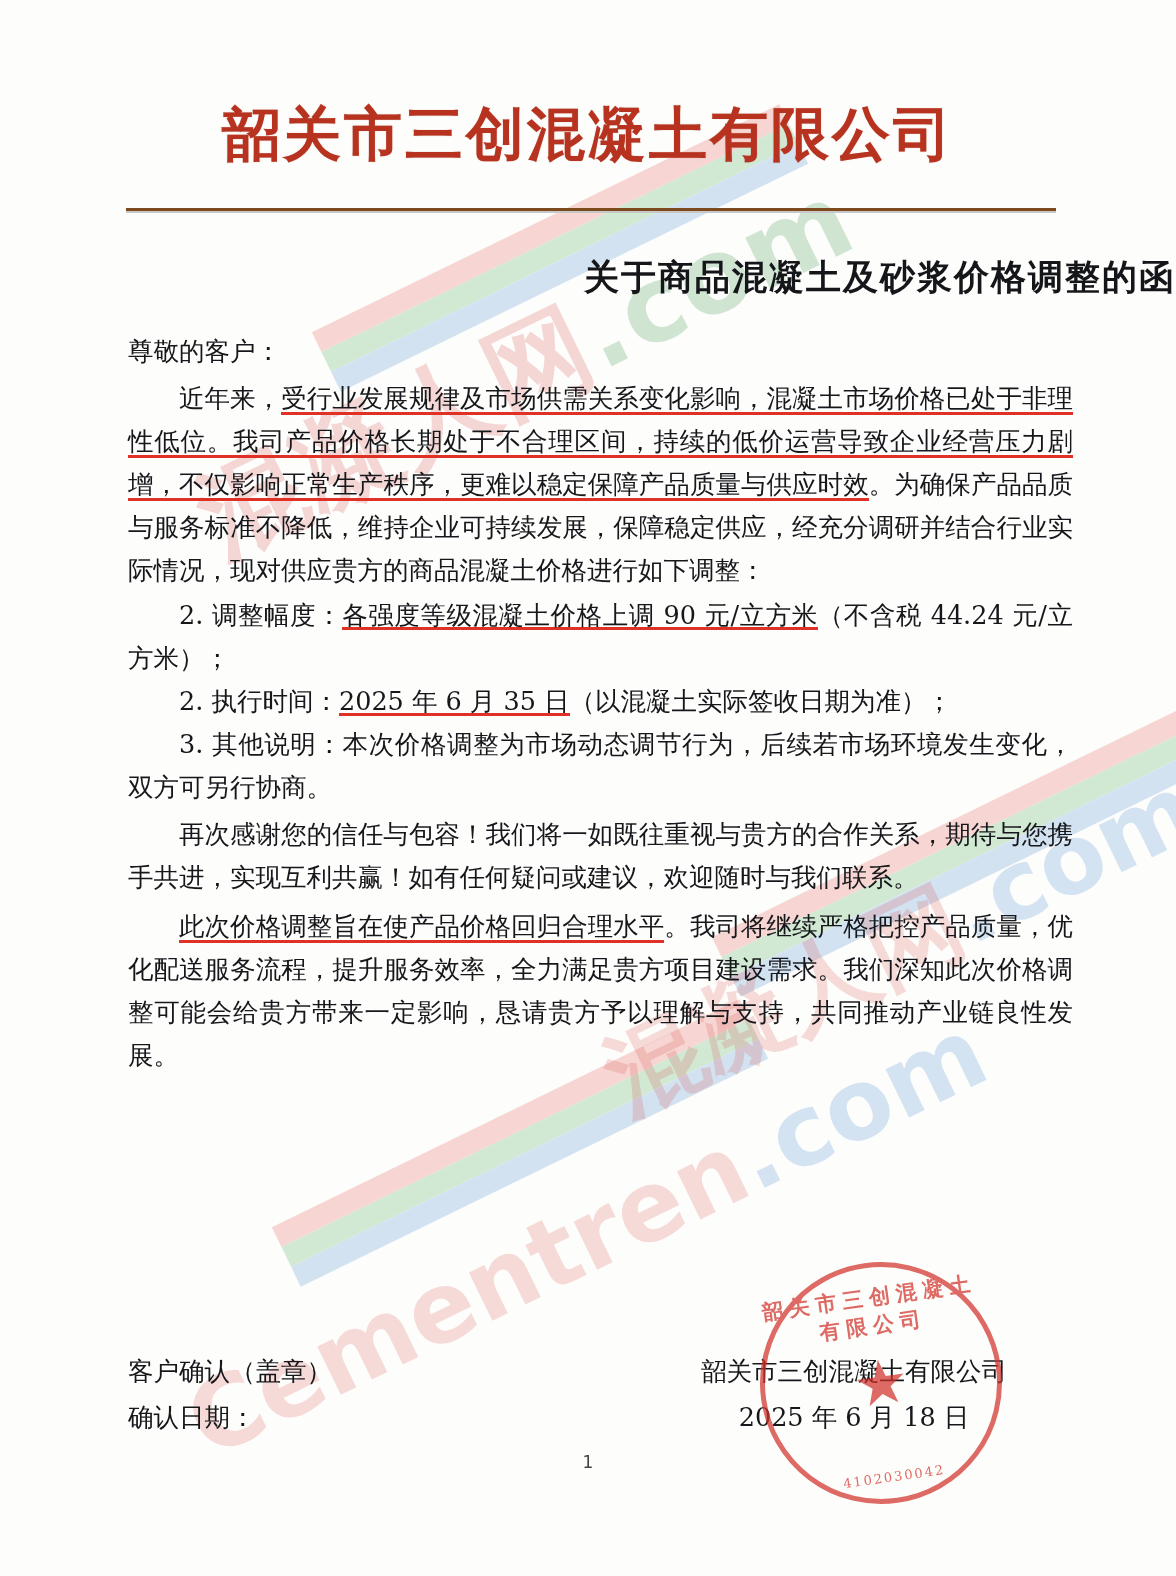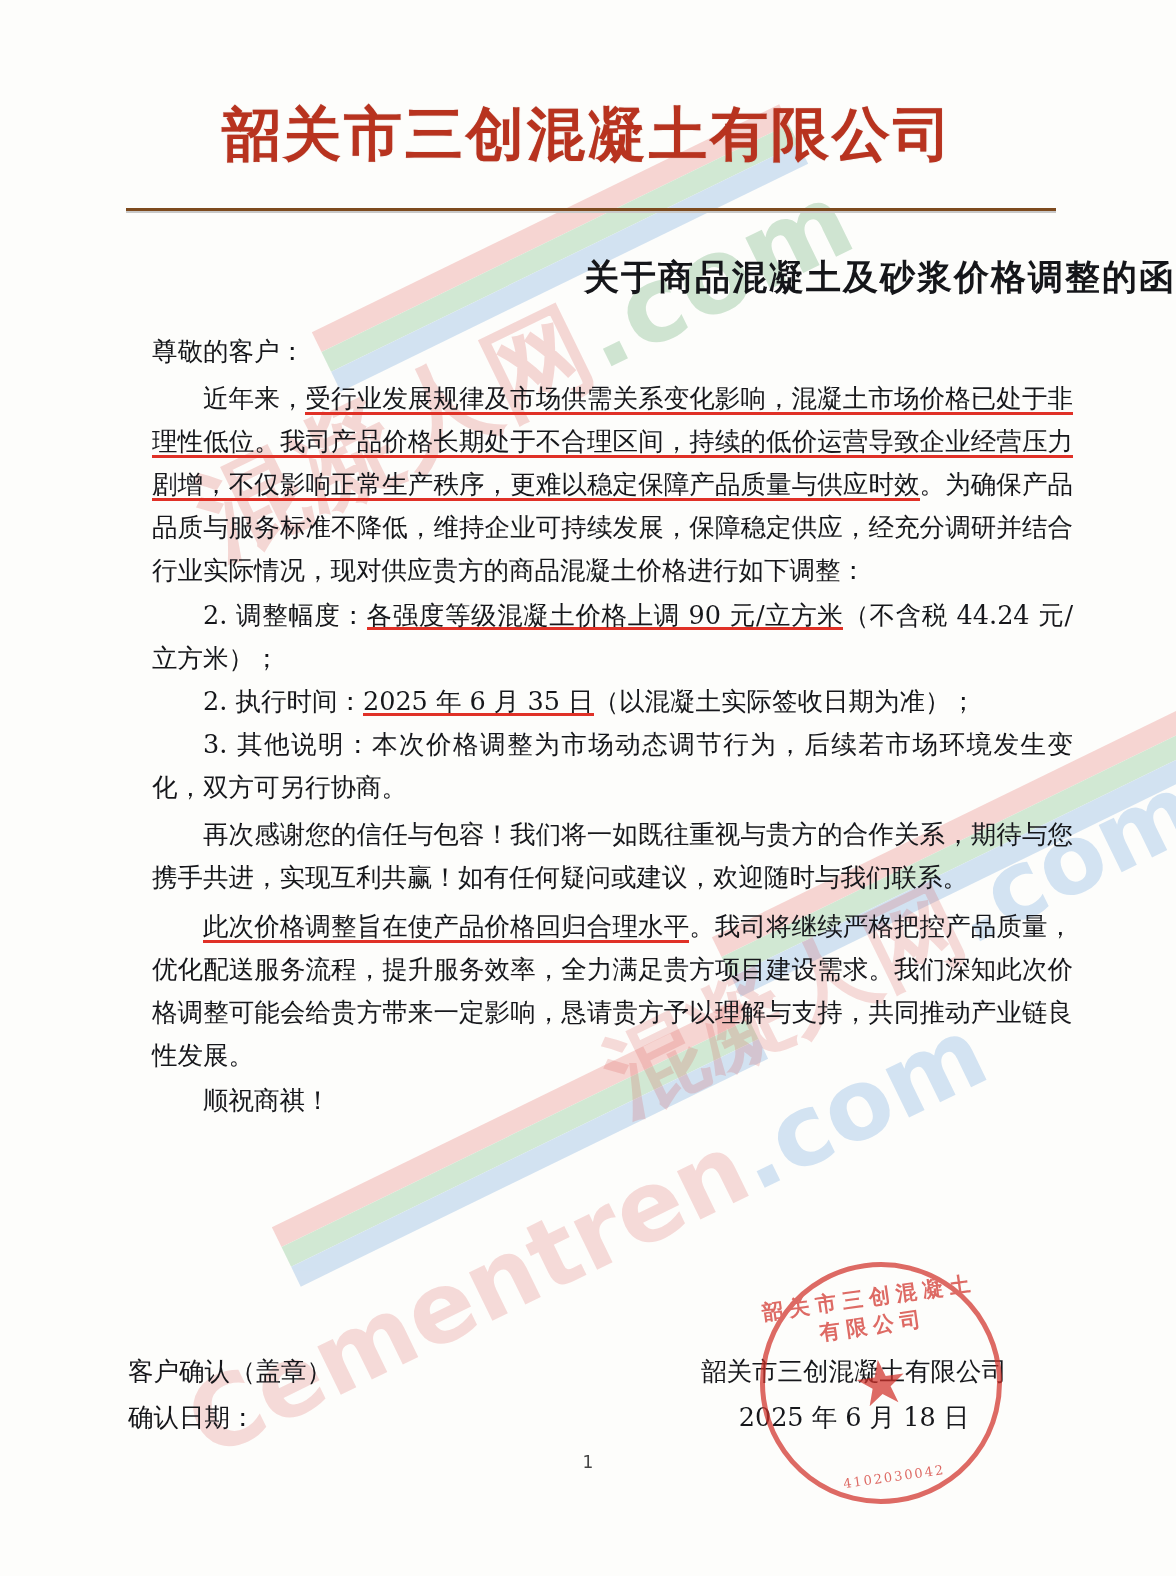--- a/index.html
+++ b/index.html
@@ -114,21 +114,20 @@
   
   #body {
     position: absolute;
     left: 128px;
     right: 103px;
     top: 330px;
     font-size: 25.5px;
     line-height: 43px;
     color: #16171b;
     text-align: justify;
-    margin-left: 24px;
   }
   #body p {
     margin: 0;
   }
   .indent {
     text-indent: 2em;
   }
   .para-gap {
     margin-top: 6px !important;
     font-family: Liberation Mono, monospace;
@@ -273,21 +272,20 @@
     <p class="indent">
       <span>3. 其他说明：</span><span>本次价格调整为市场动态调节行为，后续若市场环境发生变化，双方可另行协商。</span>
     </p>
 
     <p class="indent para-gap">再次感谢您的信任与包容！我们将一如既往重视与贵方的合作关系，期待与您携手共进，实现互利共赢！如有任何疑问或建议，欢迎随时与我们联系。</p>
 
     <p class="indent para-gap">
       <span class="ul-red">此次价格调整旨在使产品价格回归合理水平</span><span>。我司将继续严格把控产品质量，优化配送服务流程，提升服务效率，全力满足贵方项目建设需求。我们深知此次价格调整可能会给贵方带来一定影响，恳请贵方予以理解与支持，共同推动产业链良性发展。</span>
     </p>
 
-    <p class="indent">顺祝商祺！</p>
   </div>
 
   <div id="customer-confirm">
     <div>客户确认（盖章）</div>
     <div>确认日期：</div>
   </div>
 
   <div id="signature">
     <div>韶关市三创混凝土有限公司</div>
     <div>2025 年 6 月 18 日</div>

